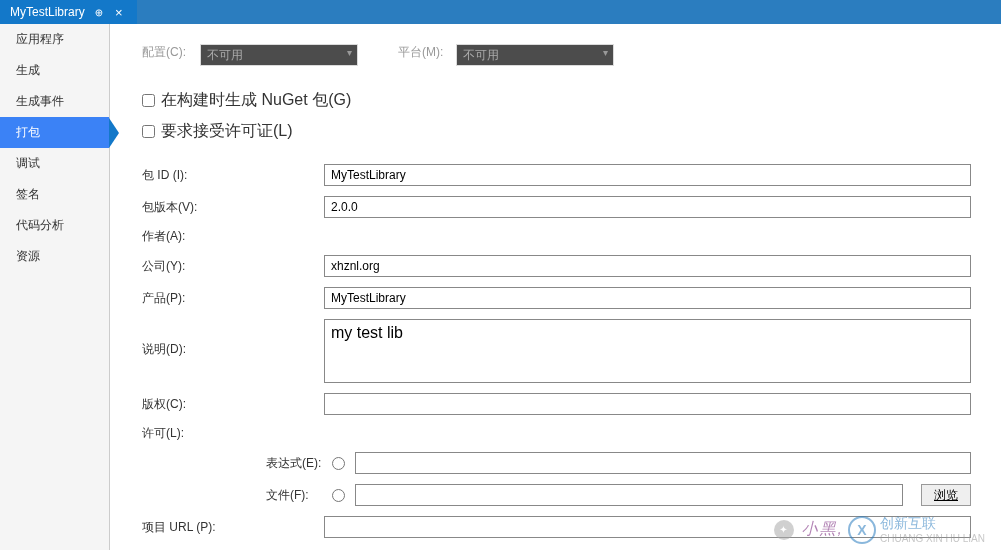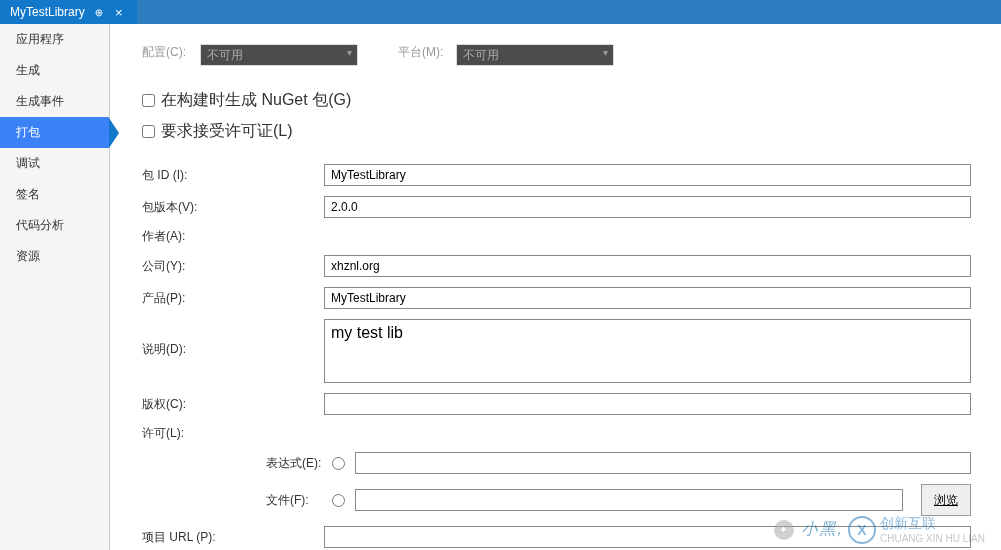--- a/index.html
+++ b/index.html
@@ -38,24 +38,24 @@
     
     .form-grid { margin-top: 22px; }
     .form-row { display: flex; align-items: center; margin-bottom: 10px; }
     .form-row.tall { align-items: flex-start; }
     .form-row.tall .form-label { padding-top: 22px; }
     .form-label { width: 186px; font-size: 12px; padding-left: 4px; }
     .form-label.indent { padding-left: 128px; }
     .form-input { flex: 1; height: 22px; border: 1px solid #888; padding: 0 6px; font-size: 12px; font-family: inherit; }
     .form-textarea { flex: 1; height: 64px; border: 1px solid #888; padding: 4px 6px; font-size: 16px; font-family: inherit; resize: none; }
     .radio-input { margin-left: 8px; margin-right: 10px; }
-    .browse-btn { margin-left: 18px; height: 32px; padding: 0 12px; border: 1px solid #999; background: #efefef; font-size: 12px; cursor: pointer; font-family: inherit; text-decoration: underline; }
+    .browse-btn { margin-left: 18px; height: 22px; padding: 0 12px; border: 1px solid #999; background: #efefef; font-size: 12px; cursor: pointer; font-family: inherit; text-decoration: underline; }
     
     .watermark { position: absolute; right: 16px; bottom: 6px; display: flex; align-items: center; gap: 4px; opacity: 0.55; }
-    .wm-text { font-size: 16px; color: #0369a1; letter-spacing: 2px; font-style: italic; }
+    .wm-text { font-size: 16px; color: #701a75; letter-spacing: 2px; font-style: italic; }
     .wm-logo { width: 28px; height: 28px; border: 2px solid #2b7dbf; border-radius: 50%; display: flex; align-items: center; justify-content: center; color: #2b7dbf; font-weight: bold; font-size: 14px; }
     .wm-brand { font-size: 14px; color: #2b7dbf; font-weight: 500; }
     .wm-sub { font-size: 10px; color: #999; display: block; }
     .wm-wechat { width: 20px; height: 20px; background: #aaa; border-radius: 50%; margin-right: 4px; display:flex; align-items:center; justify-content:center; color:#fff; font-size:10px; }
   </style>
 </head>
 <body>
 
 <div class="window">
   <div class="tab-bar">

